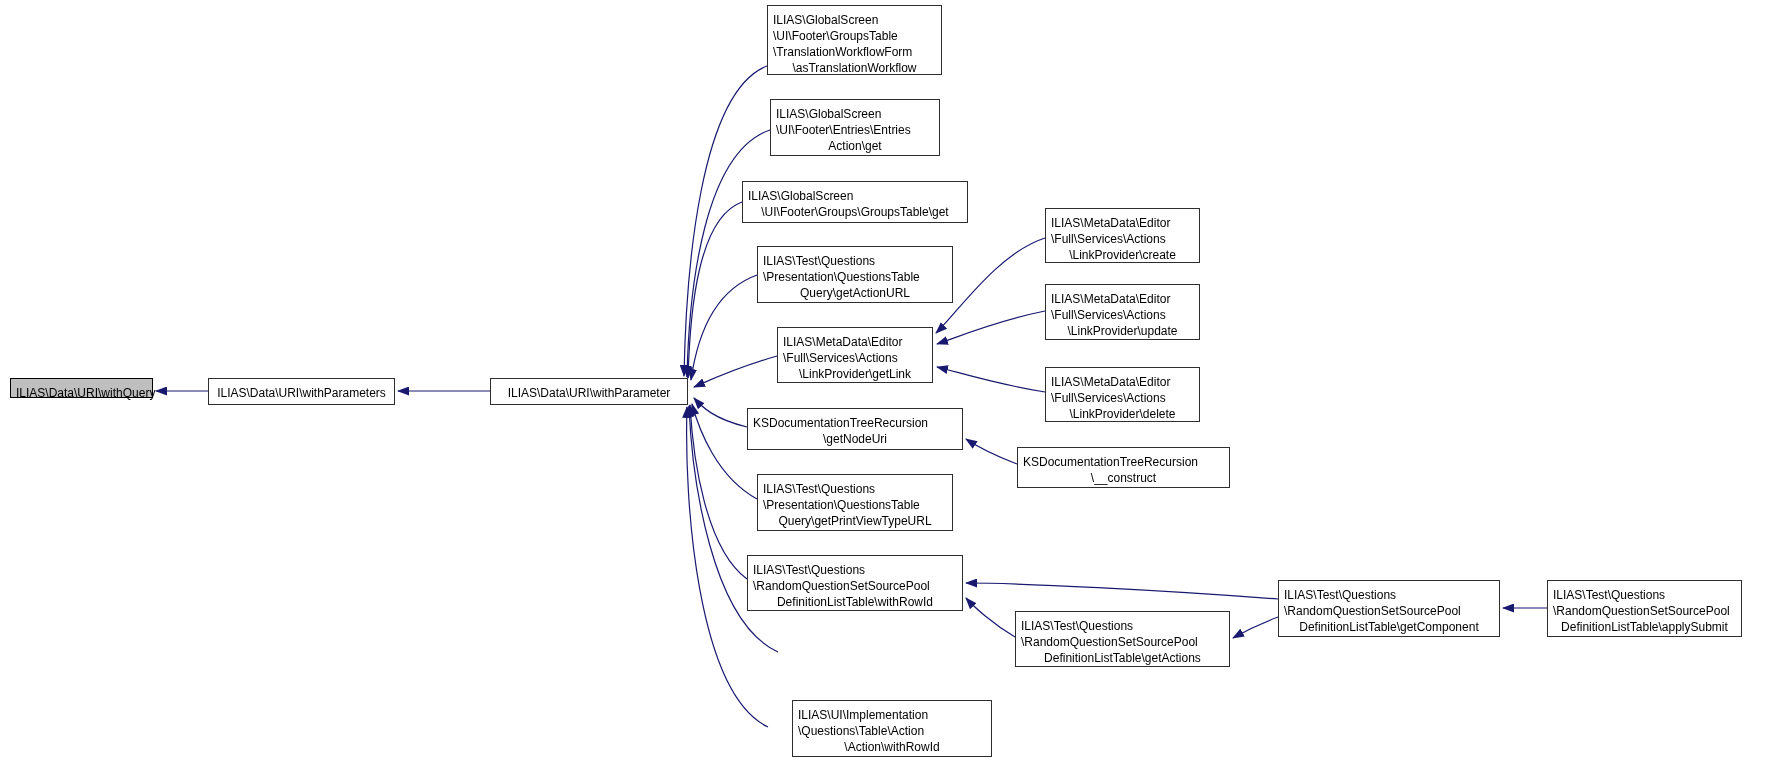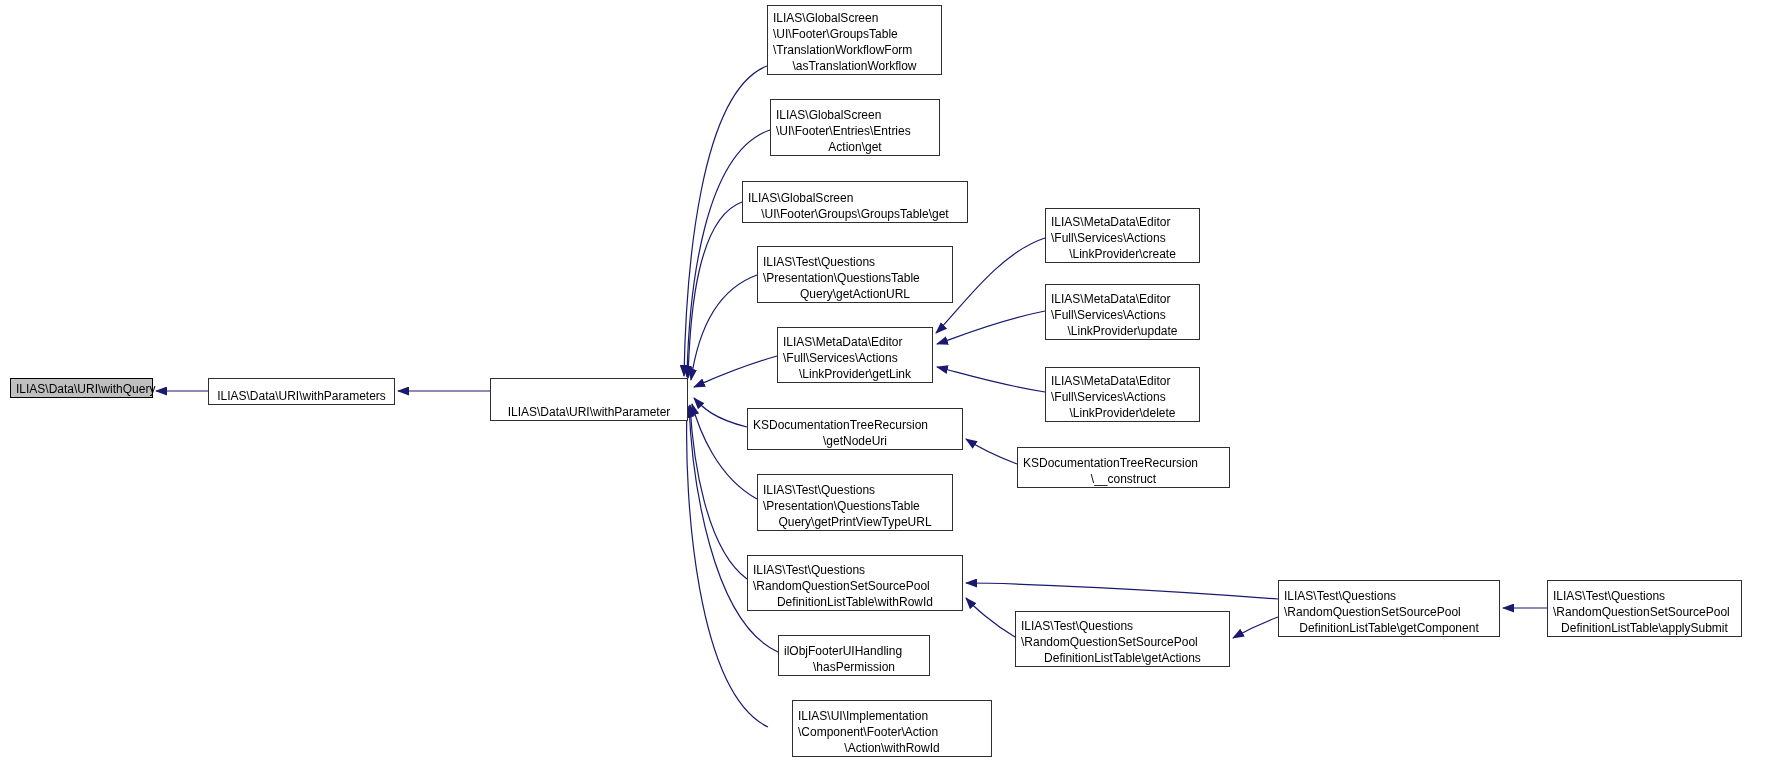--- a/index.html
+++ b/index.html
@@ -11,22 +11,22 @@
     width:1765px;height:762px;background:var(--background);
     font-family:"Liberation Sans", sans-serif;overflow:hidden;
   }
   #diagram{position:relative;width:1765px;height:762px;}
   #edge-layer{position:absolute;left:0;top:0;pointer-events:none;}
   path.edge{stroke:var(--edge);stroke-width:1.2;fill:none;}
   #arrowhead path{fill:var(--edge);}
   .node{
     position:absolute;box-sizing:border-box;
     border:1px solid var(--node-border);background:var(--node-fill);
-    color:var(--text);display:flex;flex-direction:column;justify-content:flex-end;
-    padding:0 5px;
+    color:var(--text);display:flex;flex-direction:column;justify-content:flex-start;
+    padding:6px 5px;
   }
   .node.highlight{background:var(--highlight-fill);border-color:#000;}
   .node .ln{
     font-size:12px;line-height:16px;white-space:nowrap;text-align:left;
   }
   .node .ln.last{text-align:center;}
 </style>
 </head>
 <body>
 
@@ -61,21 +61,21 @@
   </svg>
 
   <div class="node highlight" style="left:10px;top:378px;width:143px;height:20px">
     <div class="ln last">ILIAS\Data\URI\withQuery</div>
   </div>
 
   <div class="node" style="left:208px;top:378px;width:187px;height:27px">
     <div class="ln last">ILIAS\Data\URI\withParameters</div>
   </div>
 
-  <div class="node" style="left:490px;top:378px;width:198px;height:43px">
+  <div class="node" style="left:490px;top:378px;width:198px;height:27px">
     <div class="ln last">ILIAS\Data\URI\withParameter</div>
   </div>
 
   <div class="node" style="left:767px;top:5px;width:175px;height:70px">
     <div class="ln">ILIAS\GlobalScreen</div>
     <div class="ln">\UI\Footer\GroupsTable</div>
     <div class="ln">\TranslationWorkflowForm</div>
     <div class="ln last">\asTranslationWorkflow</div>
   </div>
 
@@ -112,28 +112,24 @@
     <div class="ln">\Presentation\QuestionsTable</div>
     <div class="ln last">Query\getPrintViewTypeURL</div>
   </div>
 
   <div class="node" style="left:747px;top:555px;width:216px;height:56px">
     <div class="ln">ILIAS\Test\Questions</div>
     <div class="ln">\RandomQuestionSetSourcePool</div>
     <div class="ln last">DefinitionListTable\withRowId</div>
   </div>
 
-  <div class="node" style="left:778px;top:635px;width:152px;height:41px">
-    <div class="ln">ilObjFooterUIHandling</div>
-    <div class="ln last">\hasPermission</div>
-  </div>
 
   <div class="node" style="left:792px;top:700px;width:200px;height:57px">
     <div class="ln">ILIAS\UI\Implementation</div>
-    <div class="ln">\Component\Footer\Action</div>
+    <div class="ln">\Questions\Table\Action</div>
     <div class="ln last">\Action\withRowId</div>
   </div>
 
   <div class="node" style="left:1045px;top:208px;width:155px;height:55px">
     <div class="ln">ILIAS\MetaData\Editor</div>
     <div class="ln">\Full\Services\Actions</div>
     <div class="ln last">\LinkProvider\create</div>
   </div>
 
   <div class="node" style="left:1045px;top:284px;width:155px;height:56px">

